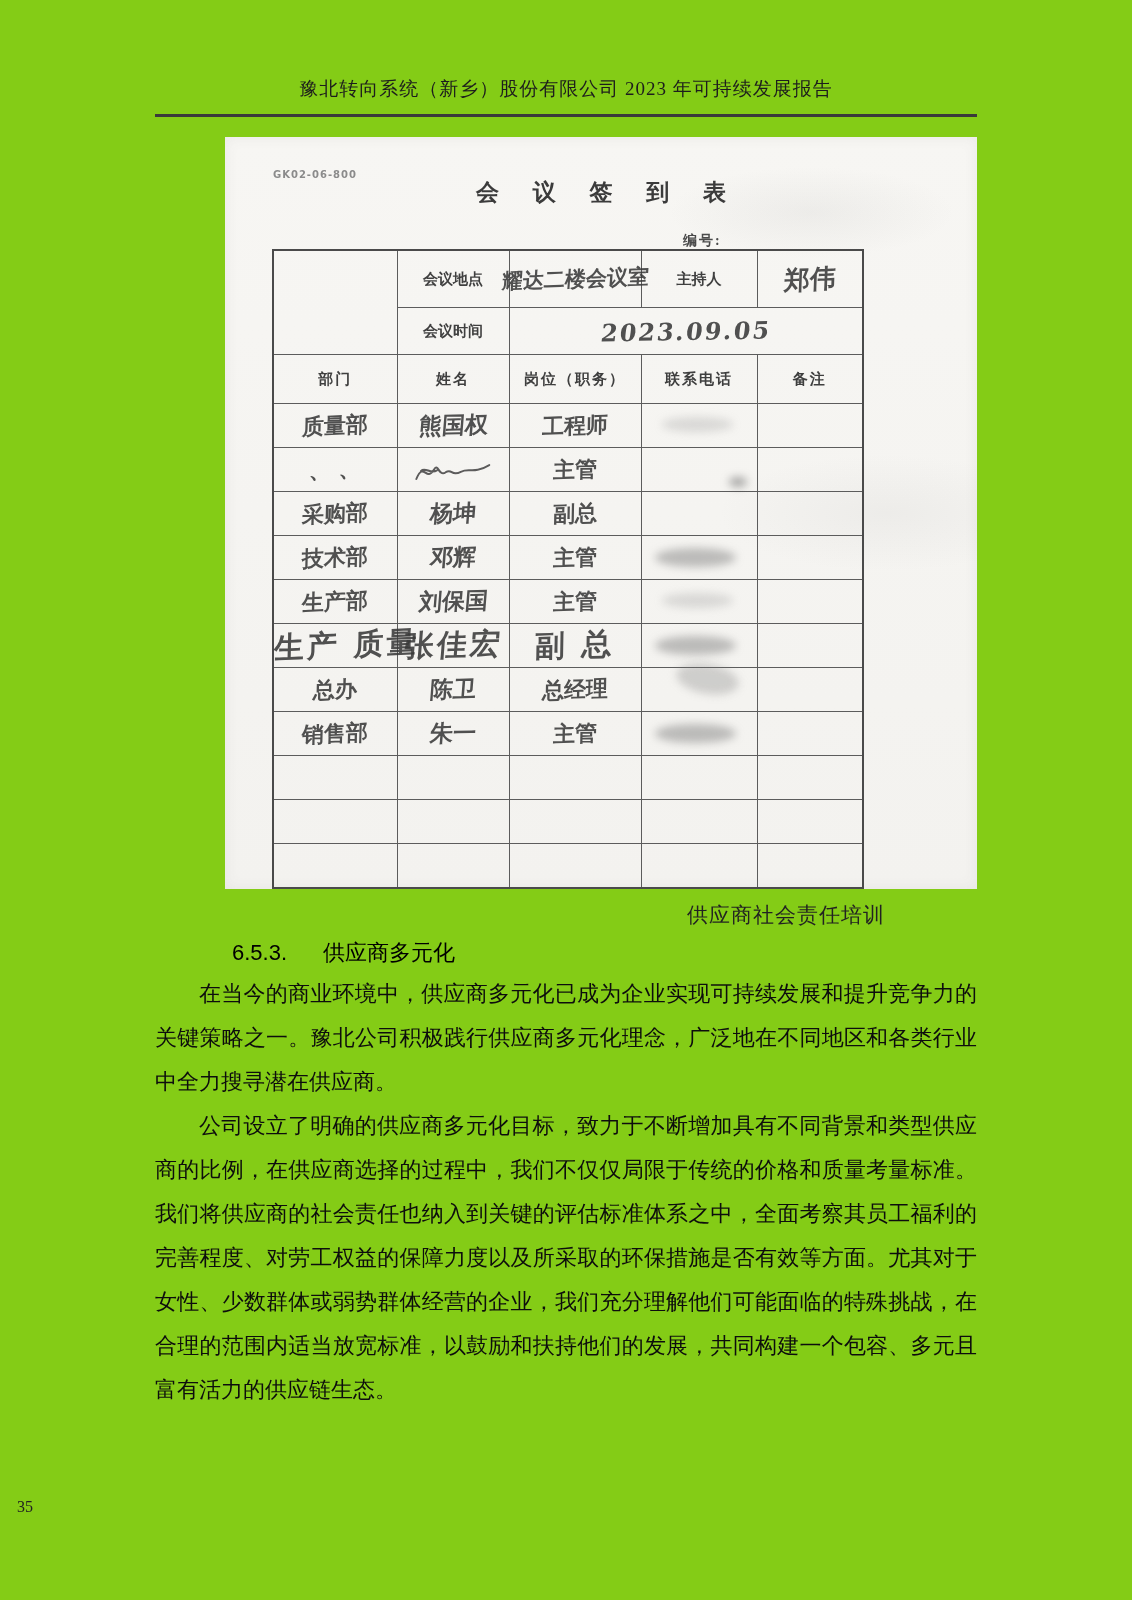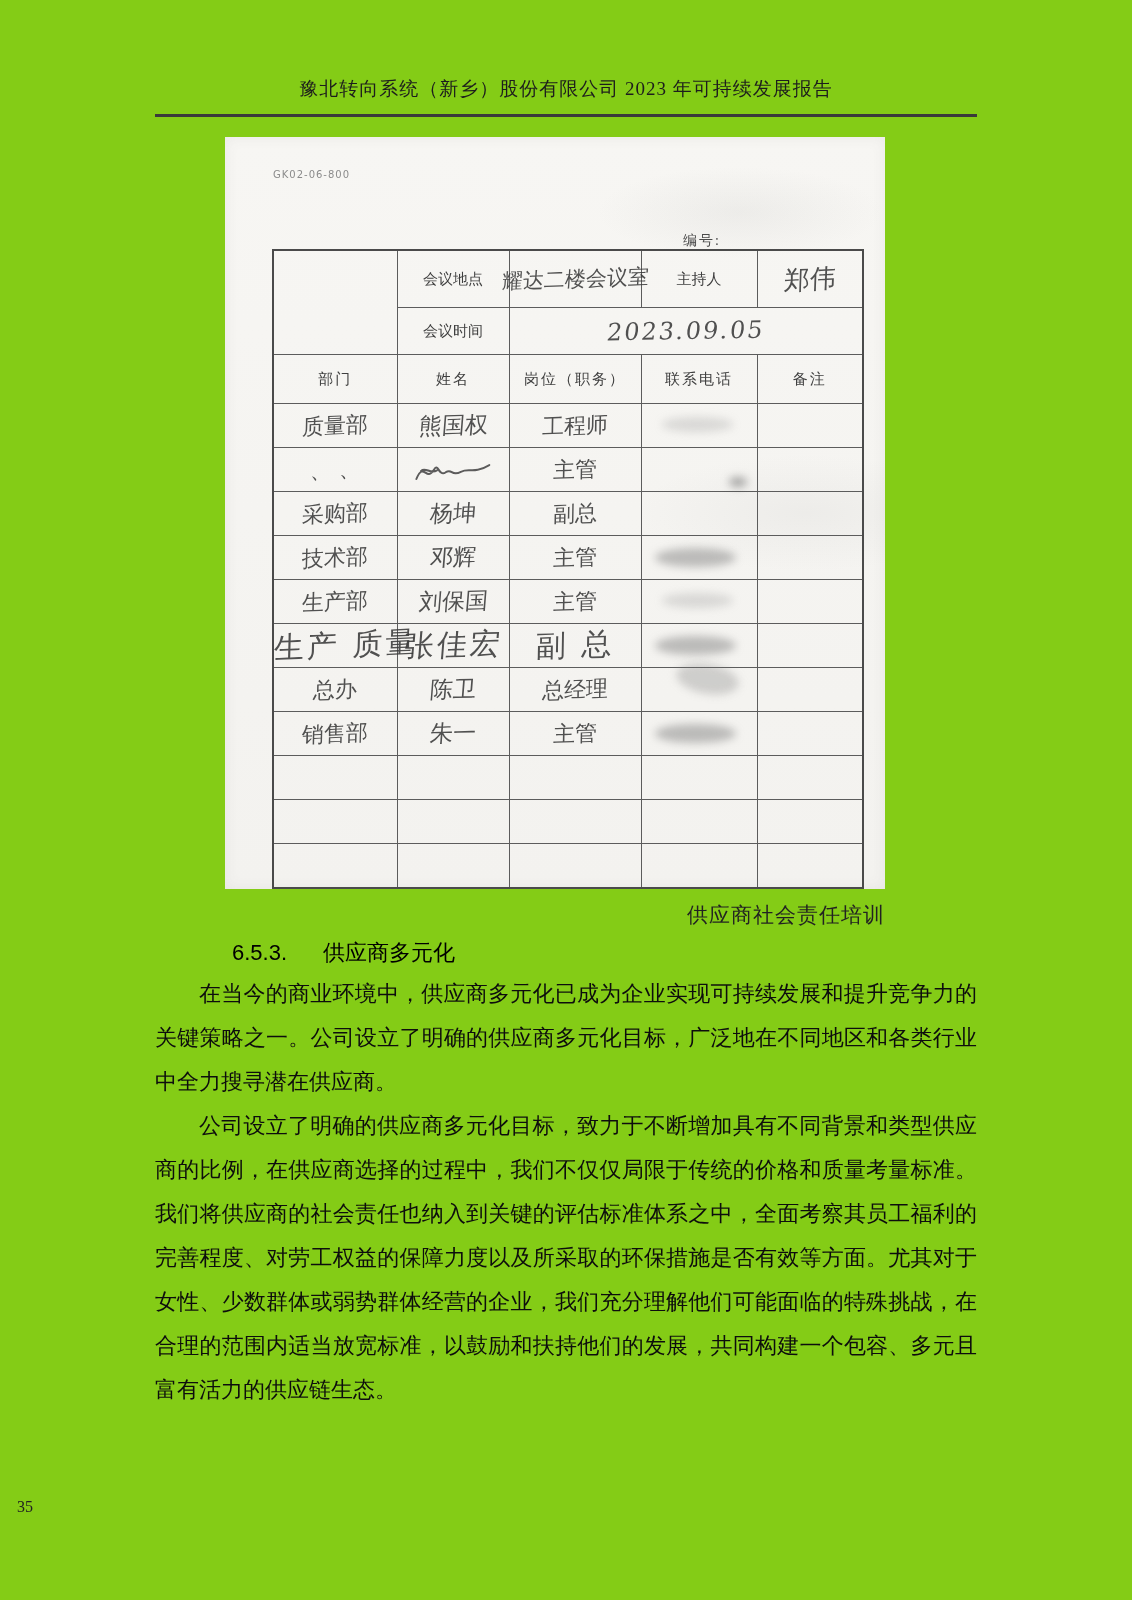--- a/index.html
+++ b/index.html
@@ -11,26 +11,27 @@
   .doc-header{
     position:absolute;top:76px;left:155px;width:822px;text-align:center;
     font-size:19px;color:#1d1d1d;letter-spacing:1px;
   }
   .header-rule{
     position:absolute;top:114px;left:155px;width:822px;height:0;
     border-top:3px solid #3a3a3a;
   }
   
   .scan{
-    position:absolute;left:225px;top:137px;width:660px;height:752px;
+    position:absolute;left:225px;top:137px;width:752px;height:752px;
     background:
       radial-gradient(ellipse 220px 70px at 78% 10%, rgba(150,150,150,0.10), transparent 65%),
       radial-gradient(ellipse 260px 90px at 88% 50%, rgba(140,140,140,0.08), transparent 65%),
       linear-gradient(#f7f6f3,#f3f2ef);
     box-shadow:inset 0 0 14px rgba(90,90,90,0.08);
+    font-weight:bold;
   }
   .form-code{
     position:absolute;left:48px;top:32px;font-family:"DejaVu Sans",sans-serif;
     font-size:10px;color:#8b8b8b;letter-spacing:1px;
   }
   .scan-title{
     position:absolute;left:0;top:40px;width:100%;text-align:center;
     font-size:23px;color:#3b3b3b;letter-spacing:14px;text-indent:14px;
   }
   .number-label{
@@ -98,20 +99,21 @@
 </head>
 <body>
 
 <div class="page">
 
   <div class="doc-header">豫北转向系统（新乡）股份有限公司 2023 年可持续发展报告</div>
   <div class="header-rule"></div>
 
   <div class="scan">
     <div class="form-code">GK02-06-800</div>
+    <div class="scan-title">会 议 签 到 表</div>
     <div class="number-label">编号:</div>
 
     <table class="sign-table">
       <colgroup>
         <col style="width:124px">
           <col style="width:112px">
           <col style="width:132px">
         <col style="width:116px">
           <col style="width:106px">
       </colgroup>
@@ -233,18 +235,18 @@
     </table>
   </div>
 
   <div class="caption">供应商社会责任培训</div>
 
   <div class="section-heading">
     <span class="sec-num">6.5.3.</span><span>供应商多元化</span>
   </div>
 
   <div class="body-text">
-    <p>在当今的商业环境中，供应商多元化已成为企业实现可持续发展和提升竞争力的关键策略之一。公司设立了明确的供应商多元化目标，广泛地在不同地区和各类行业中全力搜寻潜在供应商。</p>
+    <p>在当今的商业环境中，供应商多元化已成为企业实现可持续发展和提升竞争力的关键策略之一。豫北公司积极践行供应商多元化理念，广泛地在不同地区和各类行业中全力搜寻潜在供应商。</p>
     <p>公司设立了明确的供应商多元化目标，致力于不断增加具有不同背景和类型供应商的比例，在供应商选择的过程中，我们不仅仅局限于传统的价格和质量考量标准。我们将供应商的社会责任也纳入到关键的评估标准体系之中，全面考察其员工福利的完善程度、对劳工权益的保障力度以及所采取的环保措施是否有效等方面。尤其对于女性、少数群体或弱势群体经营的企业，我们充分理解他们可能面临的特殊挑战，在合理的范围内适当放宽标准，以鼓励和扶持他们的发展，共同构建一个包容、多元且富有活力的供应链生态。</p>
   </div>
 
   <div class="page-number">35</div>
 </div>
 
 </body></html>

